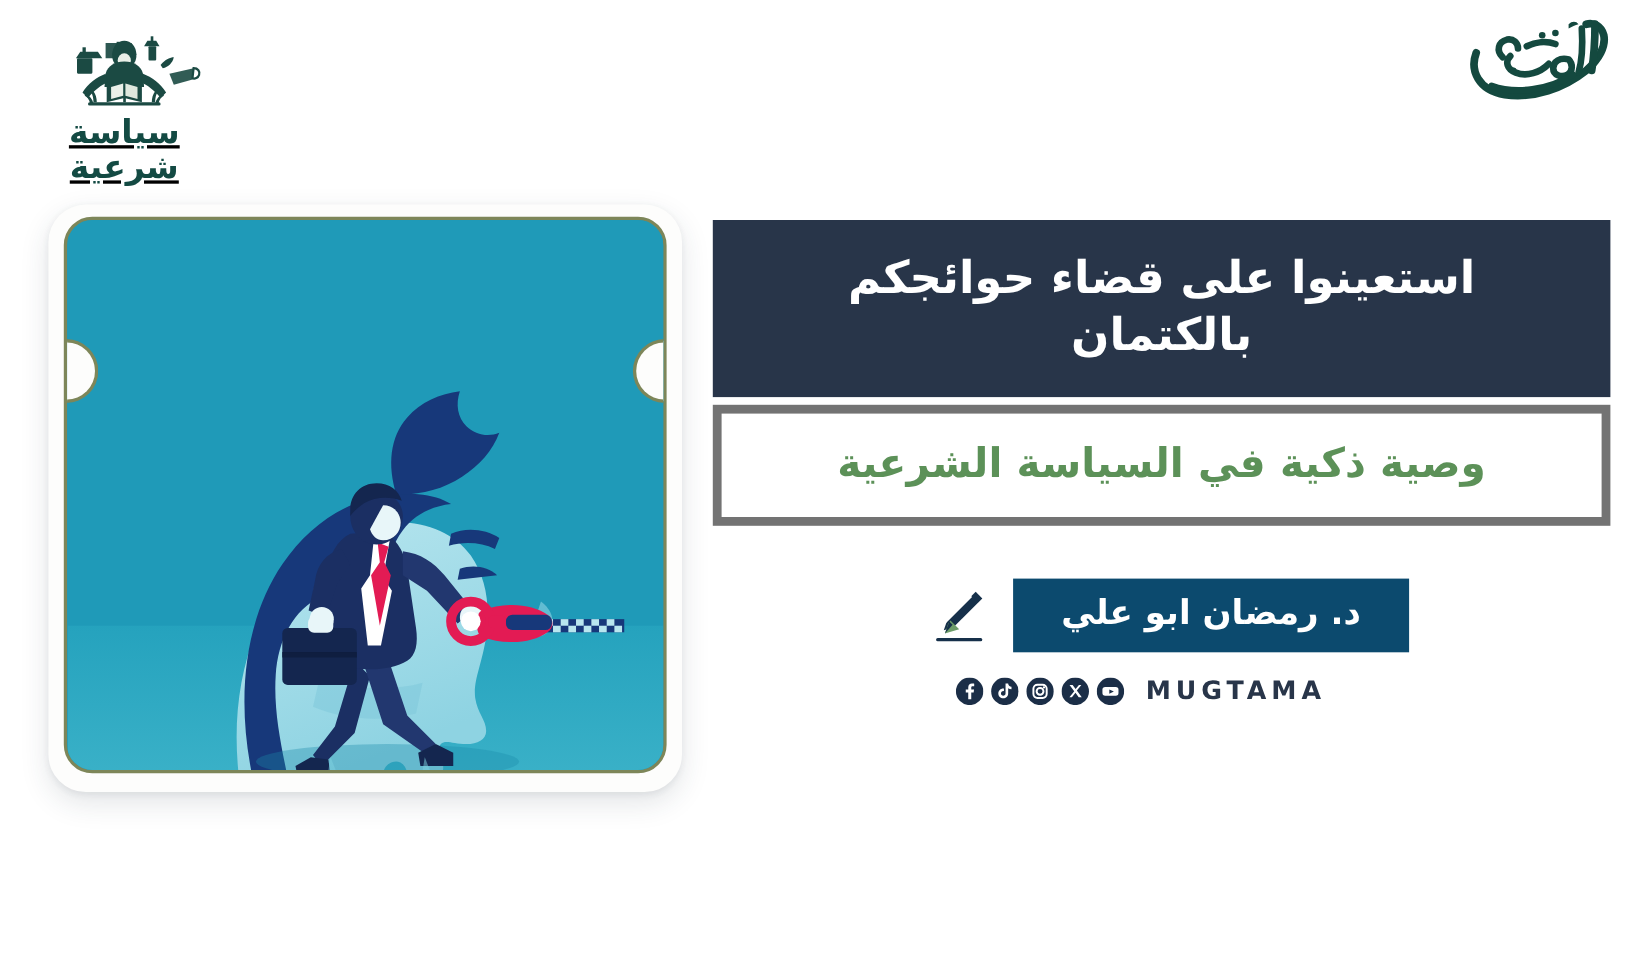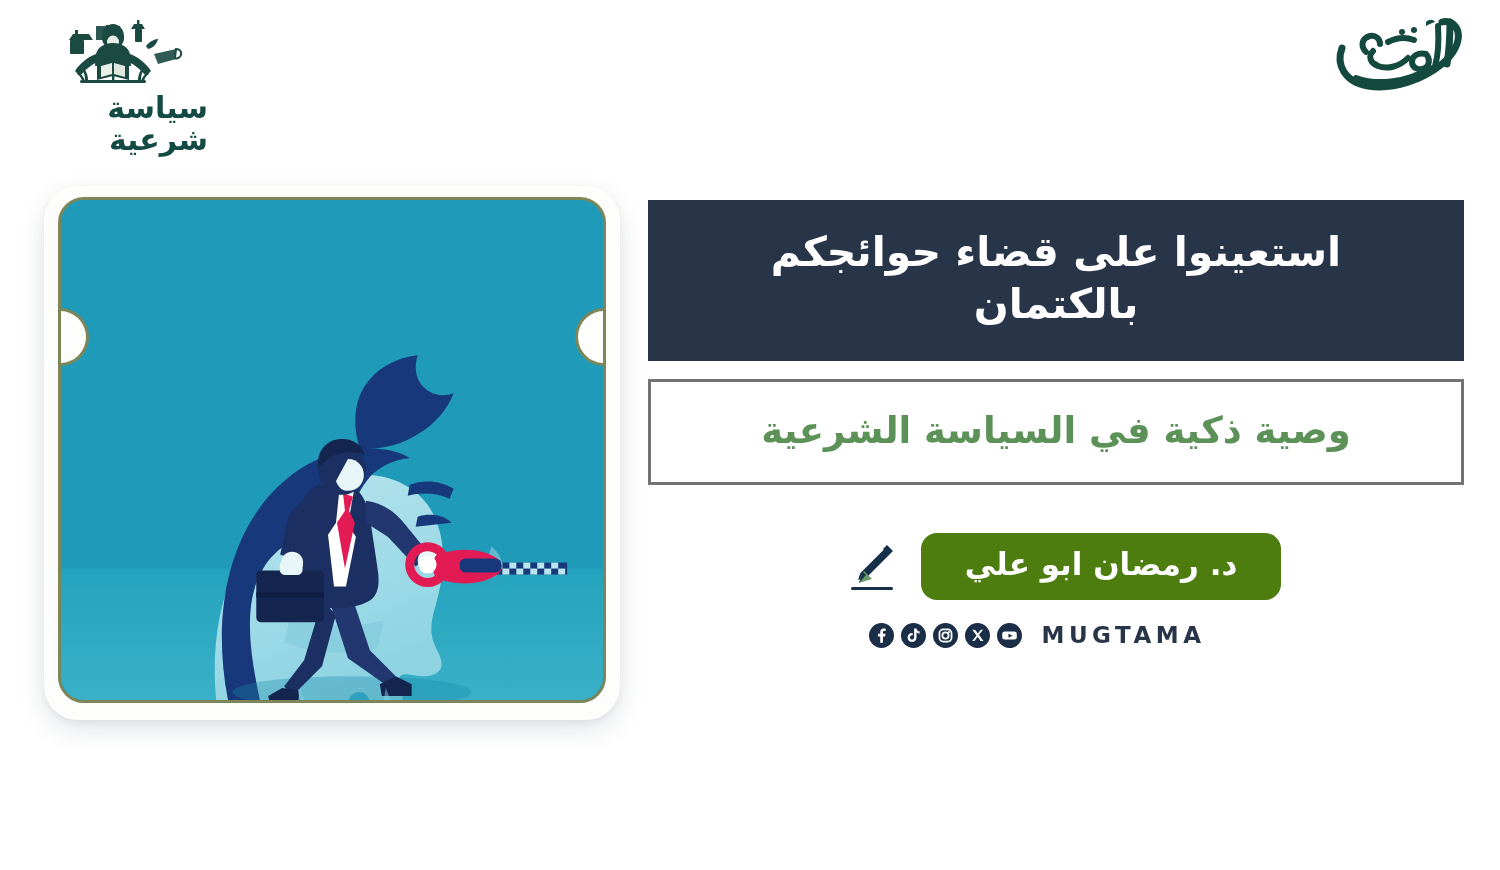--- a/index.html
+++ b/index.html
@@ -17,23 +17,24 @@
     position: relative;
     width: 1500px;
     height: 870px;
     background: #ffffff;
   }
 
   
   .brand-left {
     position: absolute;
     left: 18px;
-    top: 12px;
+    top: 25px;
     width: 190px;
-    text-align: right;
+    text-align: center;
+    text-decoration: underline;
   }
   .brand-left .mark { width: 190px; height: 78px; display: block; }
   .brand-left .wordmark {
     display: block;
     font-size: 30px;
     font-weight: 700;
     color: #134a43;
     letter-spacing: -0.5px;
     margin-top: 2px;
     line-height: 1.05;
@@ -120,22 +121,22 @@
     color: #ffffff;
     font-size: 41px;
     font-weight: 700;
     line-height: 1.28;
     text-align: center;
     letter-spacing: -0.5px;
     width: 100%;
   }
 
   .subtitle-box {
-    margin-top: 18px;
-    border: 3px solid #737373;
+    margin-top: 7px;
+    border: 8px solid #737373;
     background: #ffffff;
     padding: 22px 30px 24px;
     min-height: 106px;
     display: flex;
     align-items: center;
     justify-content: center;
   }
   .subtitle-box .txt {
     color: #5c9158;
     font-size: 37px;
@@ -147,23 +148,23 @@
 
   .author-row {
     margin-top: 48px;
     display: flex;
     align-items: center;
     justify-content: center;
     gap: 22px;
     padding-left: 12px;
   }
   .author-pill {
-    background: #4d7c0f;
+    background: #0c4a6e;
     color: #ffffff;
-    border-radius: 16px;
+    border-radius: 0;
     padding: 13px 44px 17px;
     font-size: 31px;
     font-weight: 700;
     line-height: 1.2;
     white-space: nowrap;
     border: none;
     font-family: inherit;
     cursor: pointer;
     text-align: center;
   }

